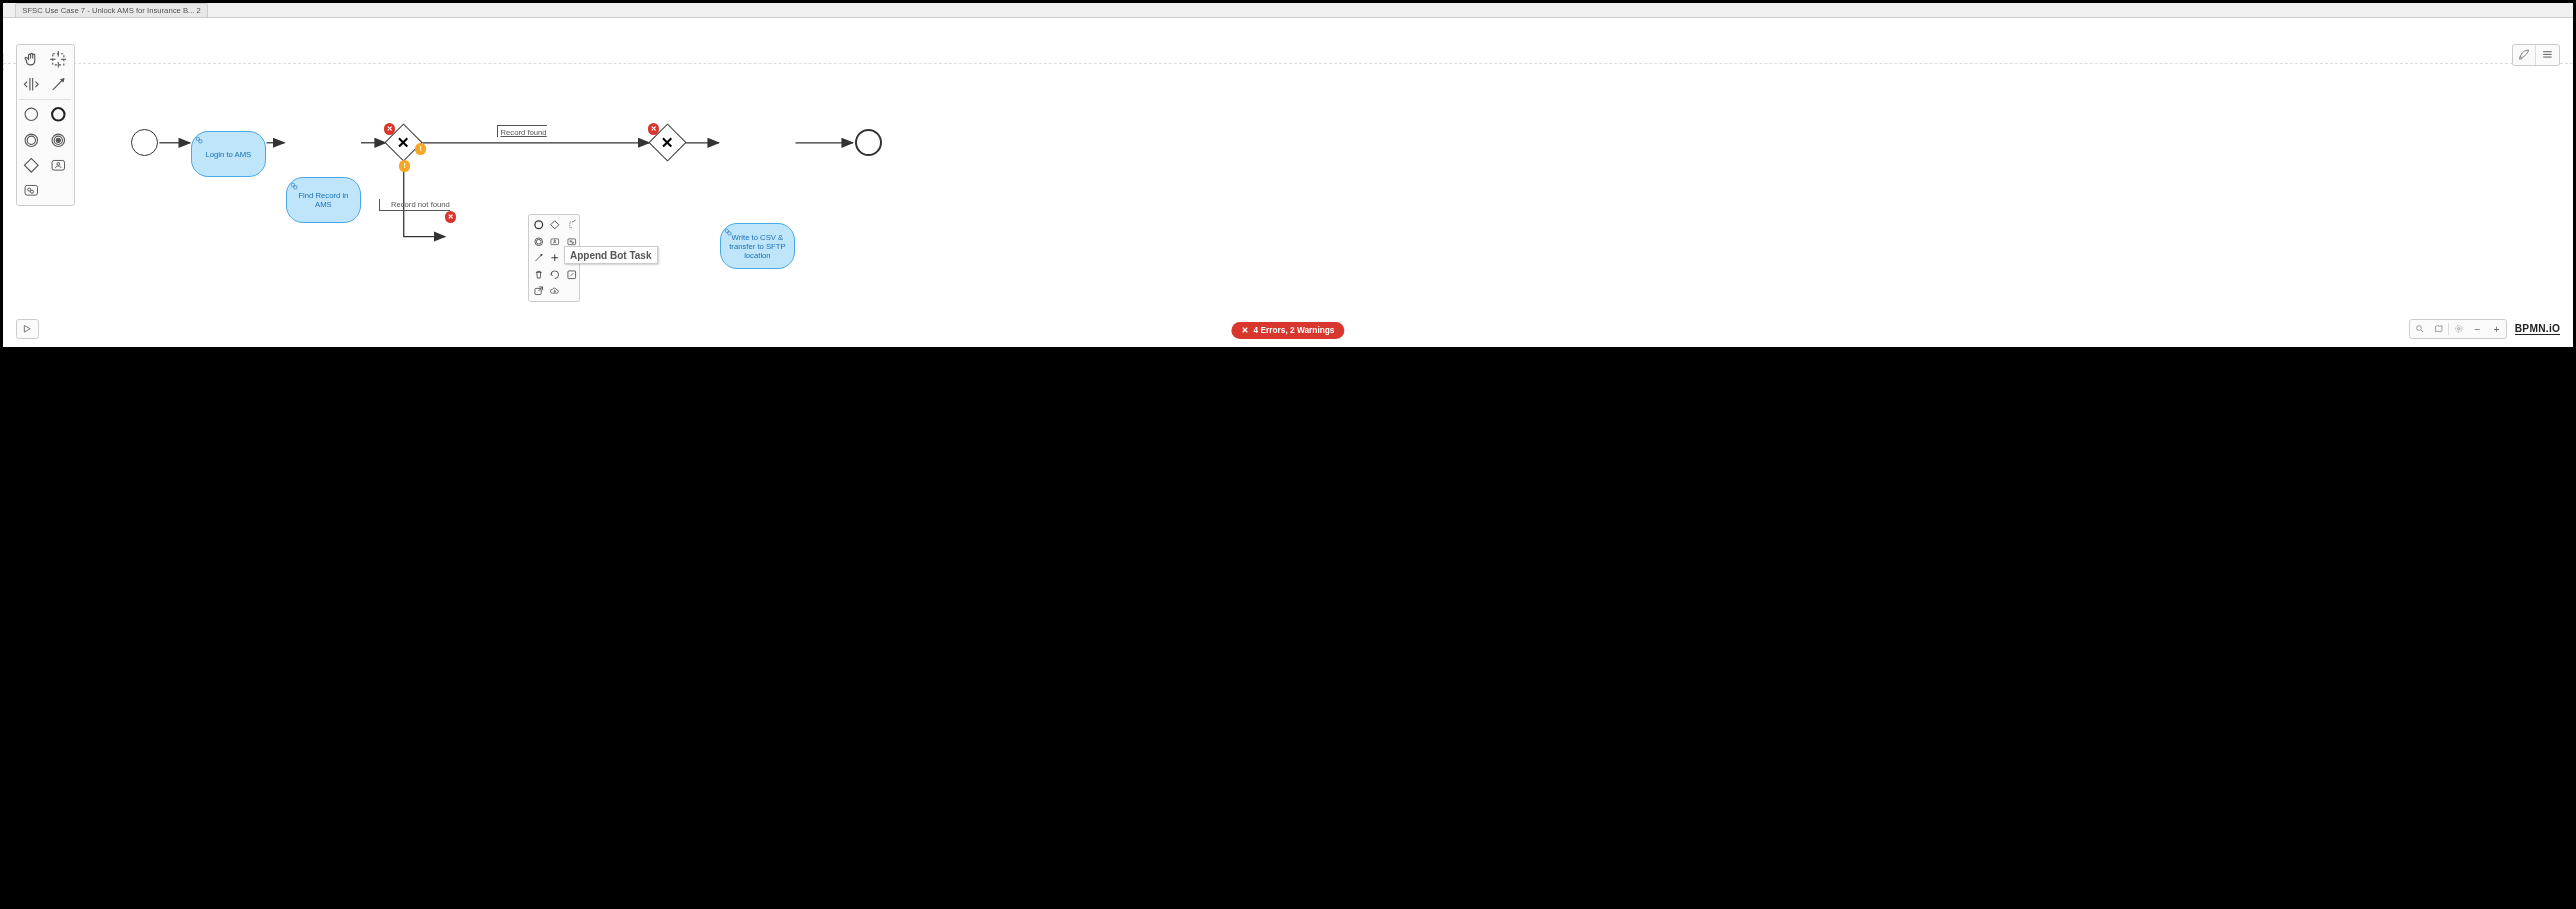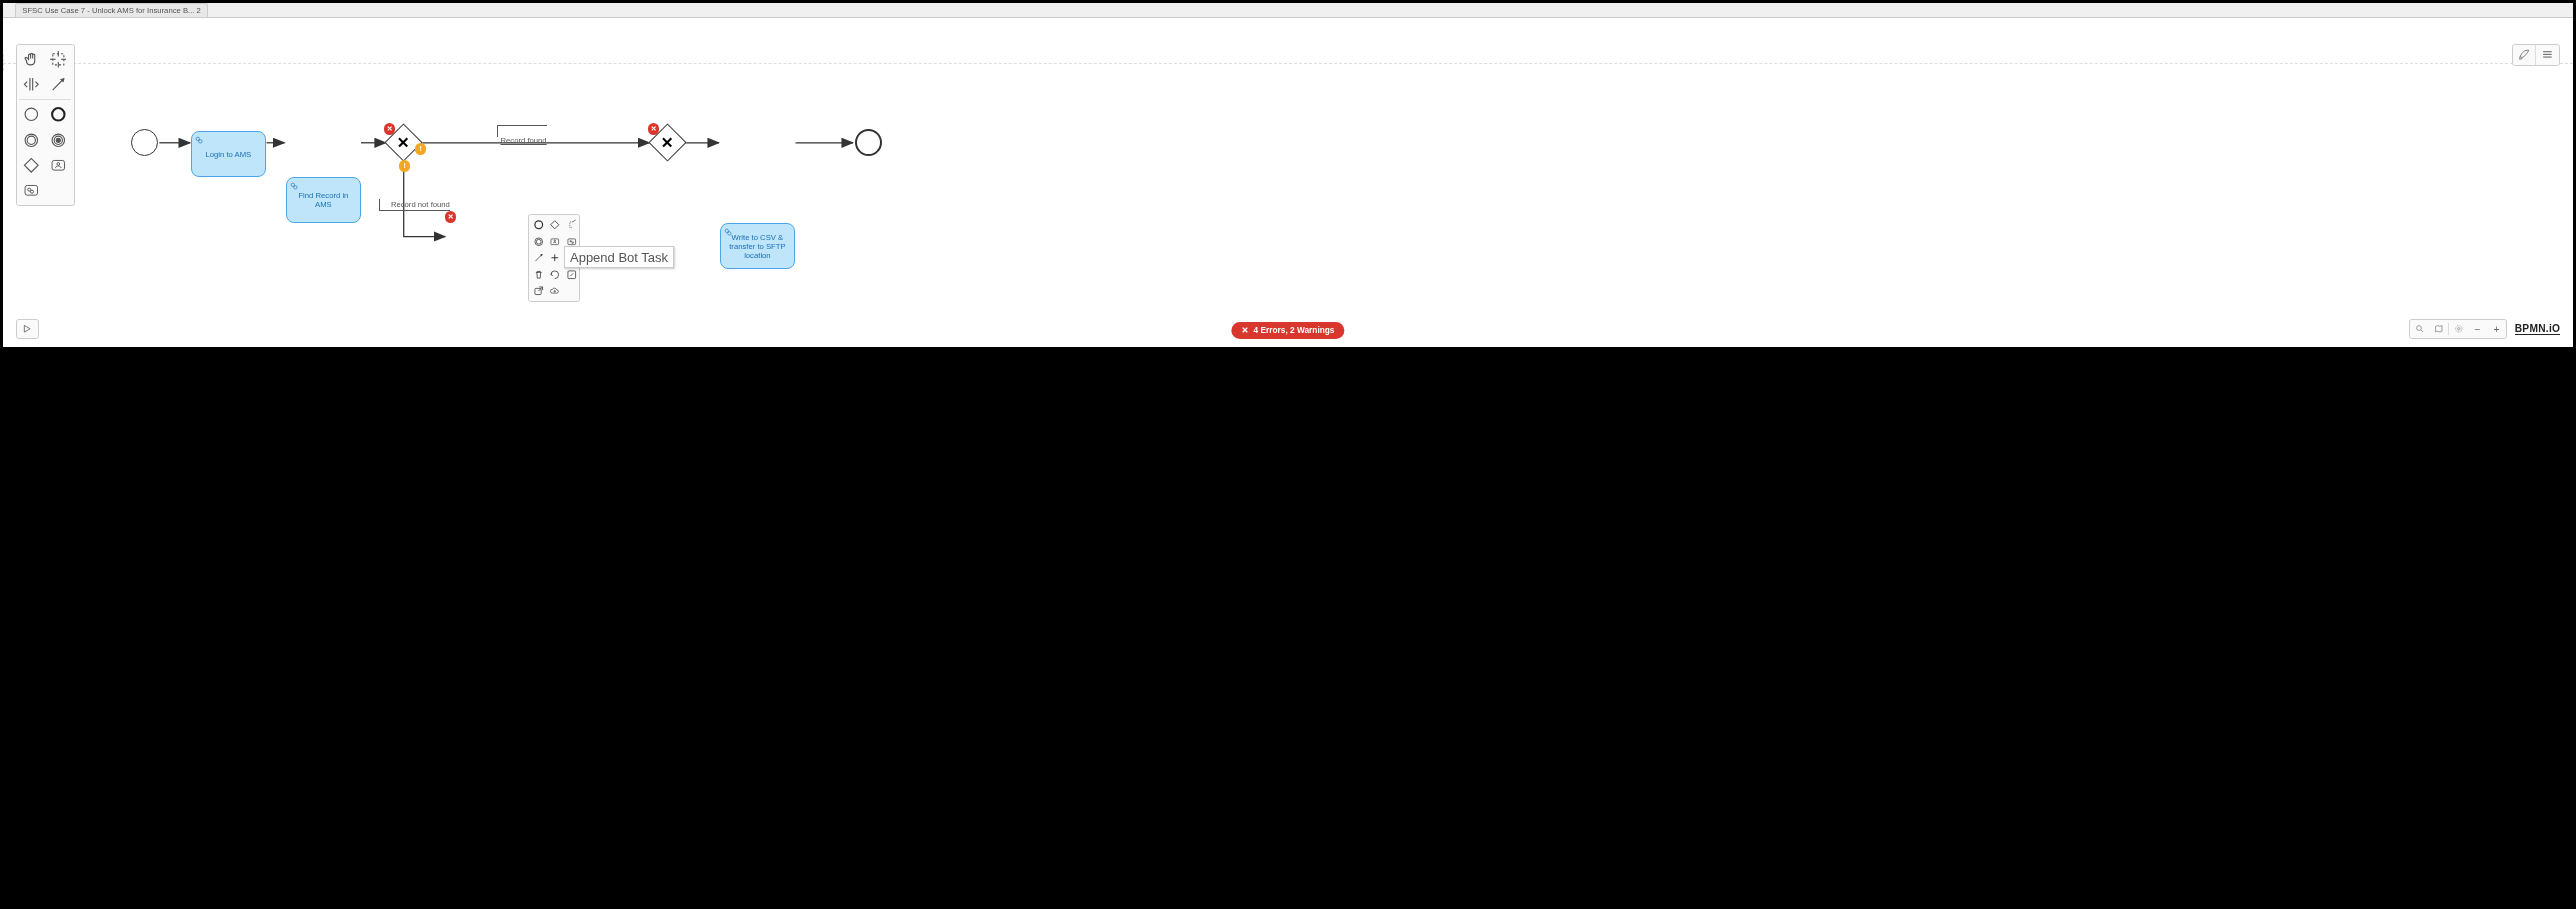--- a/index.html
+++ b/index.html
@@ -12,33 +12,33 @@
 .dashed-line-v { position: absolute; top: 36px; left: 0; height: 16.6px; border-left: 1.3px dashed #ddd; }
 .tool-palette { position: absolute; top: 25.5px; left: 12.8px; width: 59px; background: #fafafa; border: 0.6px solid #ccc; border-radius: 2.6px; padding: 2.6px; display: grid; grid-template-columns: 1fr 1fr; gap: 1.3px; }
 .tool-palette .sep { grid-column: 1 / span 2; border-top: 0.6px solid #ddd; margin: 1.3px 0; }
 .tool { width: 24px; height: 24px; display: flex; align-items: center; justify-content: center; cursor: pointer; }
 .tool svg { width: 16.6px; height: 16.6px; }
 .canvas-content { position: absolute; inset: 0; }
 .node { position: absolute; }
 .start-event, .end-event { width: 27px; height: 27px; border-radius: 50%; background: #fff; }
 .start-event { border: 1.3px solid #333; }
 .end-event { border: 2.6px solid #333; }
-.service-task { width: 75px; height: 46px; border: 1.3px solid #4aa8e8; background: #bfe5fb; border-radius: 8px; display: flex; align-items: center; justify-content: center; text-align: center; font-size: 7.7px; color: #1a6fb3; padding: 3.8px; position: relative; }
+.service-task { width: 75px; height: 46px; border: 1.3px solid #4aa8e8; background: #bfe5fb; border-radius: 17px; display: flex; align-items: center; justify-content: center; text-align: center; font-size: 7.7px; color: #1a6fb3; padding: 3.8px; position: relative; }
 .task-icon { position: absolute; top: 2.6px; left: 2.6px; width: 10.2px; height: 10.2px; }
 .gateway { width: 27px; height: 27px; transform: rotate(45deg); border: 1.3px solid #333; background: #fff; display: flex; align-items: center; justify-content: center; }
 .gateway-x { transform: rotate(-45deg); font-size: 15.3px; font-weight: bold; font-family: Arial; }
 .badge { position: absolute; width: 11.5px; height: 11.5px; border-radius: 50%; display: flex; align-items: center; justify-content: center; font-size: 7px; color: #fff; font-weight: bold; z-index: 10; }
 .badge-error { background: #d9362d; }
 .badge-warn { background: #f5a623; }
 .edge-label { position: absolute; font-size: 7.7px; color: #555; }
-.label-bracket { border-left: 1.3px solid #555; border-top: 1.3px solid #555; padding-left: 2.6px; padding-top: 10px; height: 11.5px; text-decoration: underline; }
+.label-bracket { border-left: 1.3px solid #555; border-top: 1.3px solid #555; padding-left: 2.6px; padding-top: 2px; height: 11.5px; text-decoration: underline; }
 .context-pad { position: absolute; width: 52px; background: #fafafa; border: 0.6px solid #ccc; border-radius: 2.6px; padding: 2.6px; display: grid; grid-template-columns: repeat(3, 1fr); gap: 2.6px; z-index: 20; }
 .cp-item { width: 14px; height: 14px; display: flex; align-items: center; justify-content: center; cursor: pointer; }
 .cp-item svg { width: 11.5px; height: 11.5px; }
-.tooltip { position: absolute; background: #fff; border: 0.6px solid #ccc; padding: 2.6px 5.1px; font-size: 13px; color: #555; box-shadow: 0.6px 0.6px 1.9px rgba(0,0,0,0.2); z-index: 30; white-space: nowrap; }
+.tooltip { position: absolute; background: #fff; border: 0.6px solid #ccc; padding: 2.6px 5.1px; font-size: 10px; color: #555; box-shadow: 0.6px 0.6px 1.9px rgba(0,0,0,0.2); z-index: 30; white-space: nowrap; font-weight: bold; }
 .status-pill { position: absolute; bottom: 7.7px; left: 50%; transform: translateX(-50%); background: #d9362d; color: #fff; padding: 3.8px 10.2px; border-radius: 10.2px; font-size: 8.3px; font-weight: bold; display: flex; align-items: center; gap: 5.1px; }
 .top-right-tools { position: absolute; top: 25.5px; right: 12.8px; display: flex; border: 0.6px solid #ccc; border-radius: 2.6px; background: #fafafa; }
 .top-right-tools .tr-btn { width: 23px; height: 20.4px; display: flex; align-items: center; justify-content: center; cursor: pointer; }
 .top-right-tools .tr-btn:first-child { border-right: 0.6px solid #ddd; }
 .bottom-toolbar { position: absolute; bottom: 7.7px; right: 12.8px; display: flex; align-items: center; gap: 7.7px; }
 .zoom-tools { display: flex; border: 0.6px solid #ccc; border-radius: 2.6px; background: #fafafa; align-items: center; }
 .zoom-tools .zb { width: 19px; height: 18px; display: flex; align-items: center; justify-content: center; cursor: pointer; font-size: 10.2px; color: #666; }
 .zoom-tools .zsep { width: 0.6px; height: 11.5px; background: #ddd; }
 .logo { font-size: 10.2px; font-weight: bold; color: #222; letter-spacing: 0.3px; border-bottom: 1.3px solid #222; padding-bottom: 0.6px;}
 .play-btn { position: absolute; bottom: 7.7px; left: 12.8px; width: 23px; height: 20.4px; border: 0.6px solid #ccc; border-radius: 2.6px; background: #fafafa; display: flex; align-items: center; justify-content: center; cursor: pointer; }

